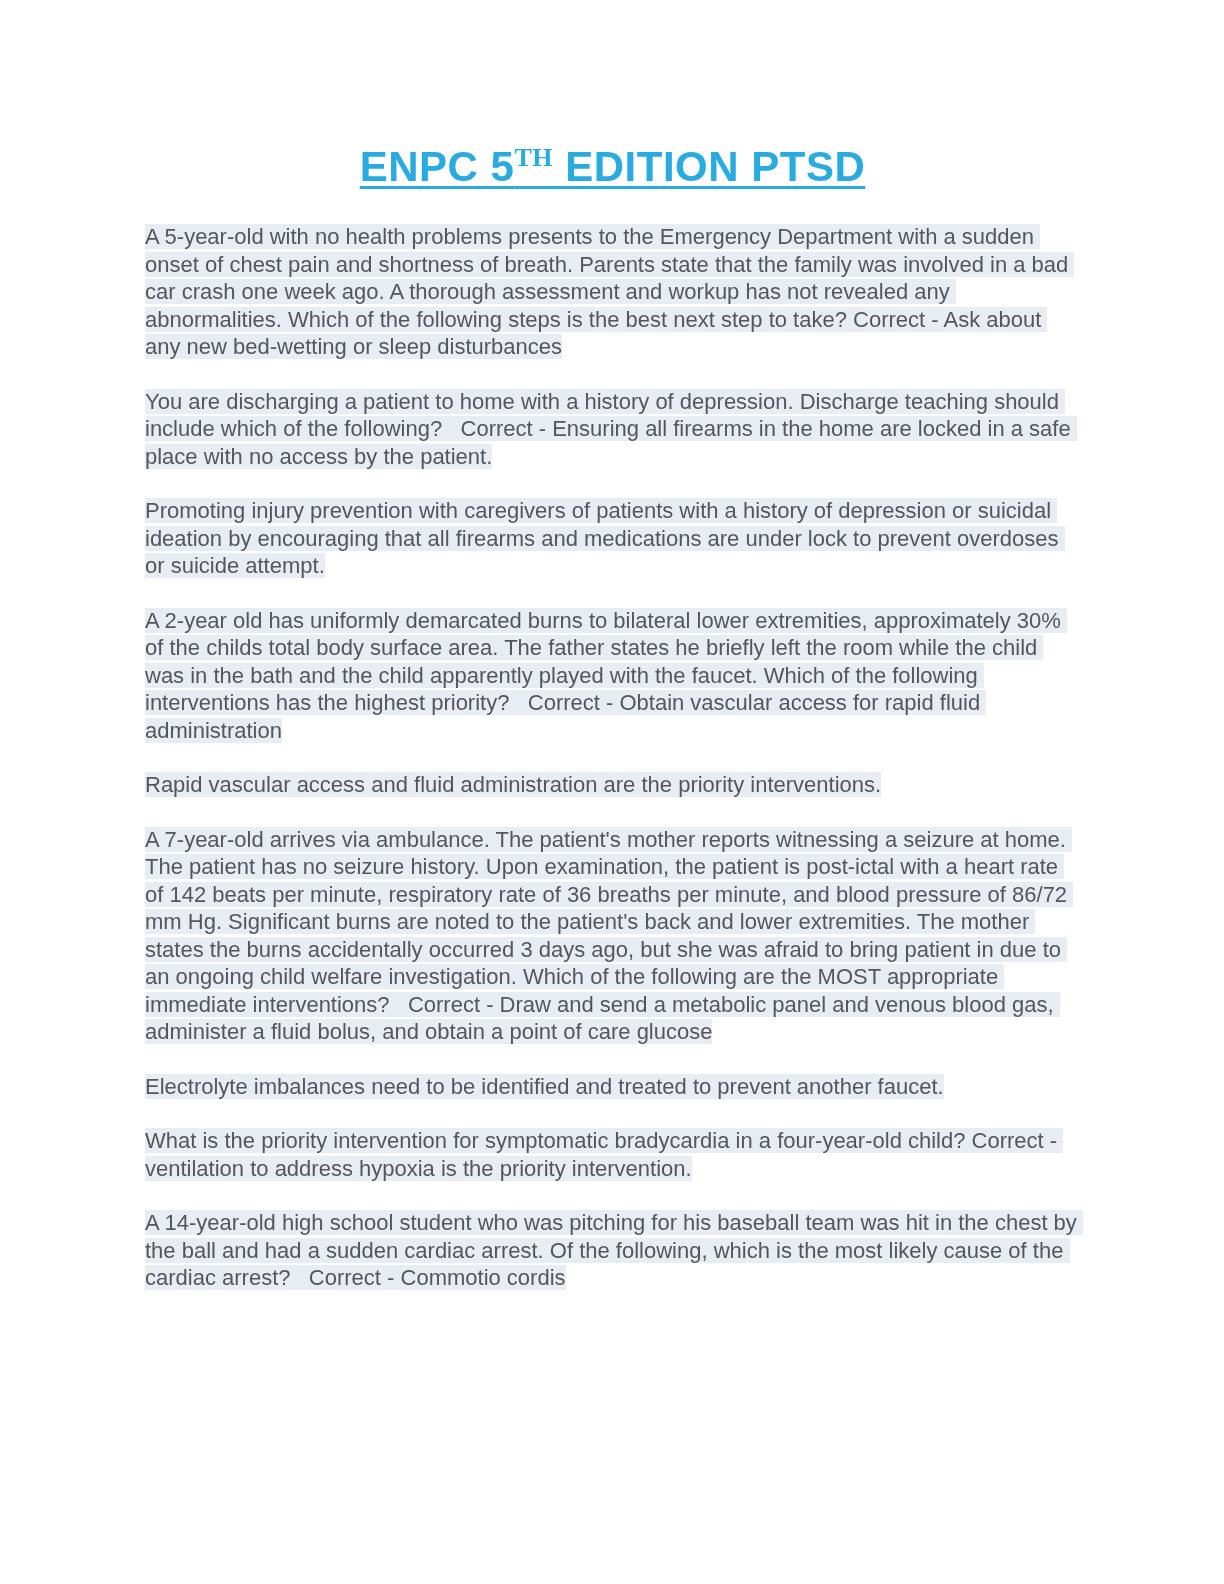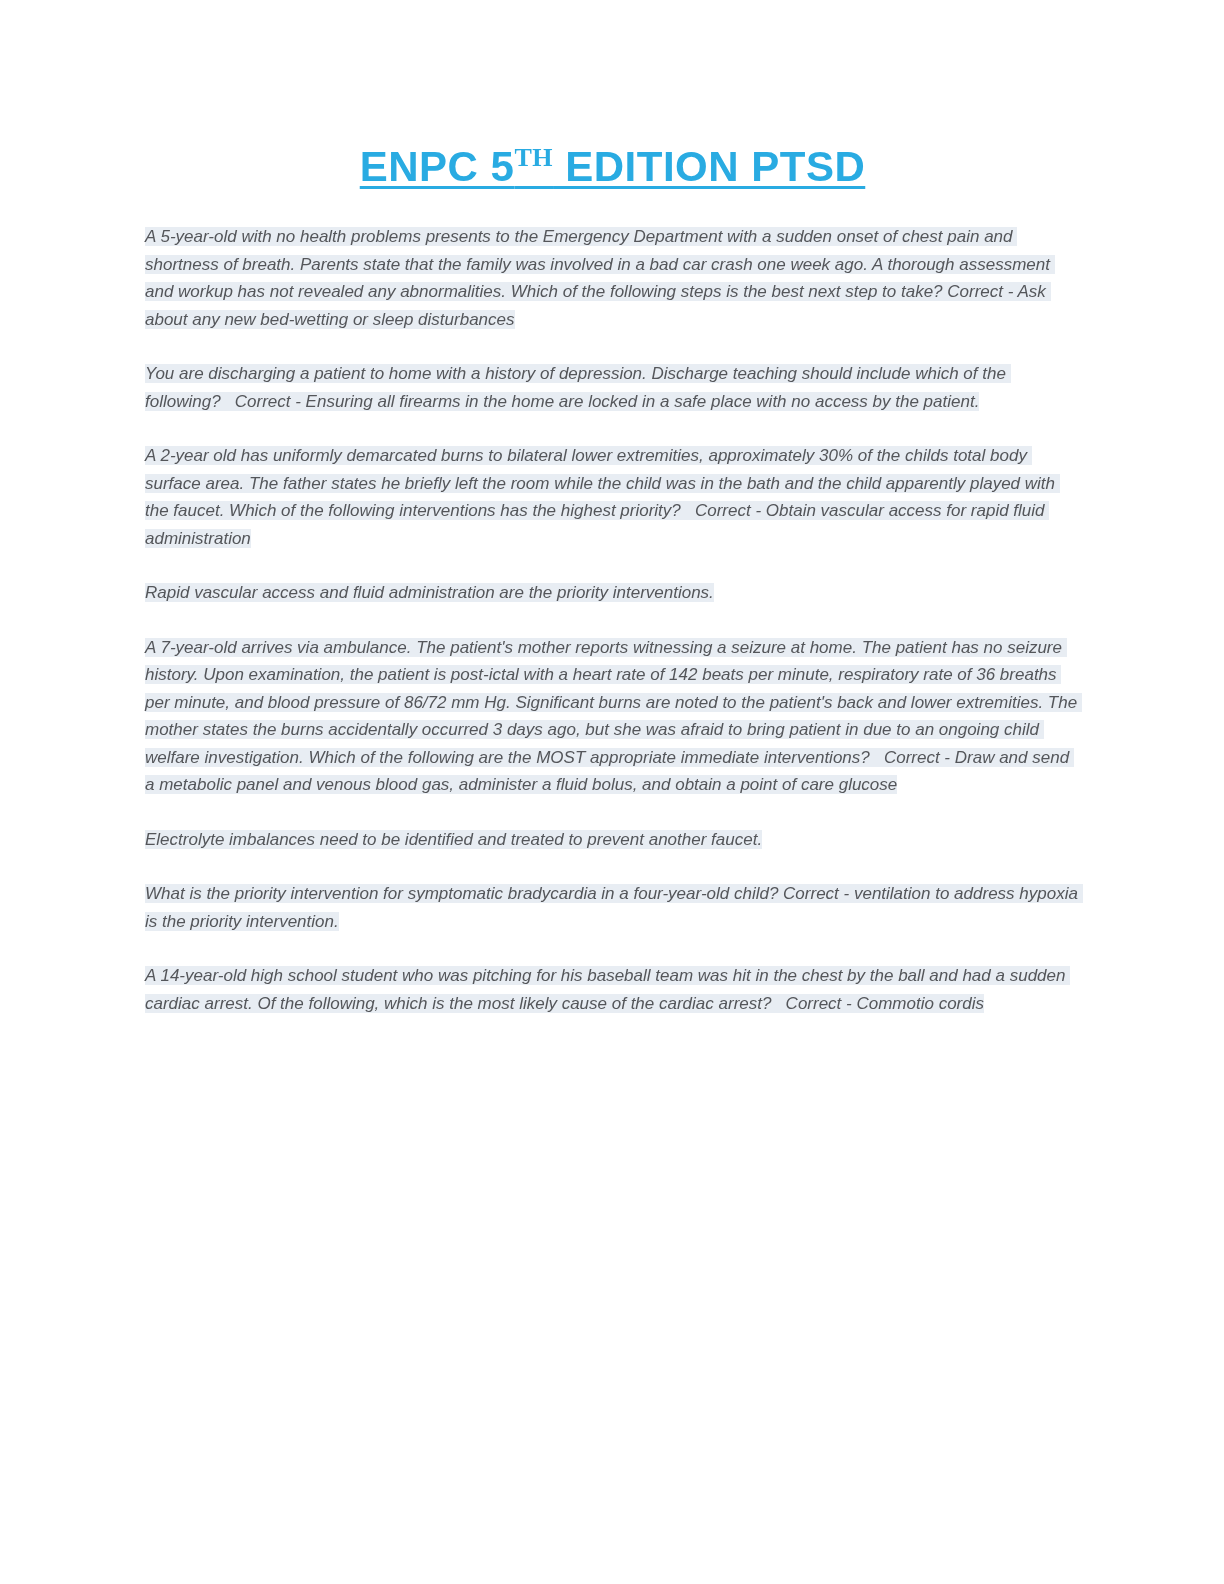--- a/index.html
+++ b/index.html
@@ -34,41 +34,41 @@
     white-space: nowrap;
   }
   .title sup {
     font-size: 26px;
     vertical-align: super;
     line-height: 0;
     font-family: Liberation Serif, serif;
   }
   .para {
     color: var(--text-color);
-    font-size: 17px;
+    font-size: 22px;
     line-height: 27.5px;
     margin-bottom: 27px;
-    font-style: italic;
   }
   .hl {
     background: var(--highlight);
     white-space: pre-wrap;
     -webkit-box-decoration-break: clone;
     box-decoration-break: clone;
   }
 </style>
 </head>
 <body>
 
 <div class="page">
   <h1 class="title"><span>ENPC 5</span><sup>TH</sup><span> EDITION PTSD</span></h1>
 
   <div class="paragraphs">
       <p class="para"><span class="hl">A 5-year-old with no health problems presents to the Emergency Department with a sudden onset of chest pain and shortness of breath. Parents state that the family was involved in a bad car crash one week ago. A thorough assessment and workup has not revealed any abnormalities. Which of the following steps is the best next step to take? Correct - Ask about any new bed-wetting or sleep disturbances</span></p>
       <p class="para"><span class="hl">You are discharging a patient to home with a history of depression. Discharge teaching should include which of the following?   Correct - Ensuring all firearms in the home are locked in a safe place with no access by the patient.</span></p>
+      <p class="para"><span class="hl">Promoting injury prevention with caregivers of patients with a history of depression or suicidal ideation by encouraging that all firearms and medications are under lock to prevent overdoses or suicide attempt.</span></p>
       <p class="para"><span class="hl">A 2-year old has uniformly demarcated burns to bilateral lower extremities, approximately 30% of the childs total body surface area. The father states he briefly left the room while the child was in the bath and the child apparently played with the faucet. Which of the following interventions has the highest priority?   Correct - Obtain vascular access for rapid fluid administration</span></p>
       <p class="para"><span class="hl">Rapid vascular access and fluid administration are the priority interventions.</span></p>
       <p class="para"><span class="hl">A 7-year-old arrives via ambulance. The patient's mother reports witnessing a seizure at home. The patient has no seizure history. Upon examination, the patient is post-ictal with a heart rate of 142 beats per minute, respiratory rate of 36 breaths per minute, and blood pressure of 86/72 mm Hg. Significant burns are noted to the patient's back and lower extremities. The mother states the burns accidentally occurred 3 days ago, but she was afraid to bring patient in due to an ongoing child welfare investigation. Which of the following are the MOST appropriate immediate interventions?   Correct - Draw and send a metabolic panel and venous blood gas, administer a fluid bolus, and obtain a point of care glucose</span></p>
       <p class="para"><span class="hl">Electrolyte imbalances need to be identified and treated to prevent another faucet.</span></p>
       <p class="para"><span class="hl">What is the priority intervention for symptomatic bradycardia in a four-year-old child? Correct - ventilation to address hypoxia is the priority intervention.</span></p>
       <p class="para"><span class="hl">A 14-year-old high school student who was pitching for his baseball team was hit in the chest by the ball and had a sudden cardiac arrest. Of the following, which is the most likely cause of the cardiac arrest?   Correct - Commotio cordis</span></p>
     </div>
 </div>
 
 </body></html>

